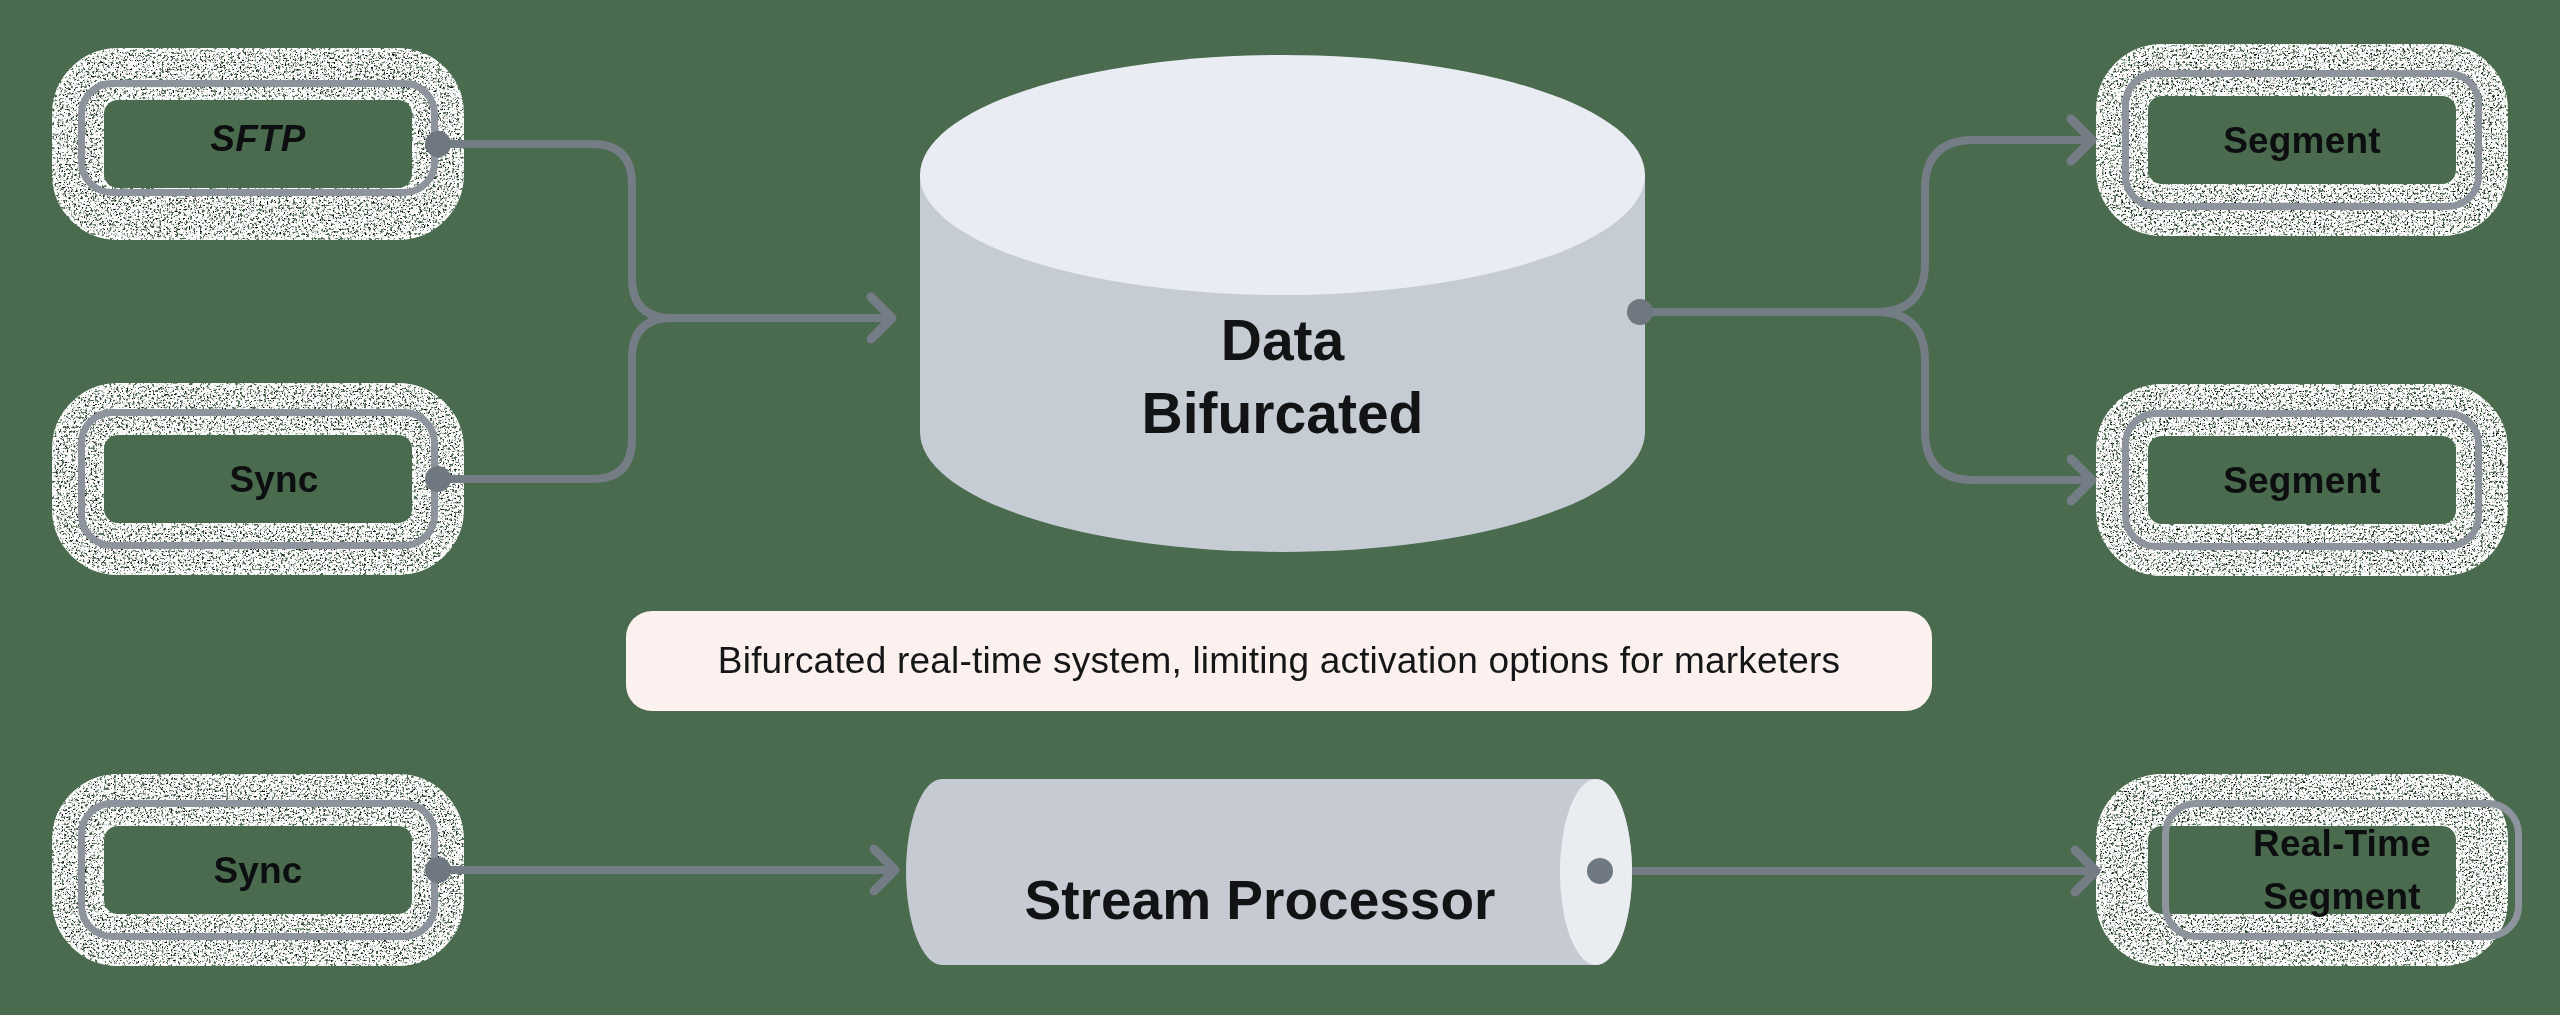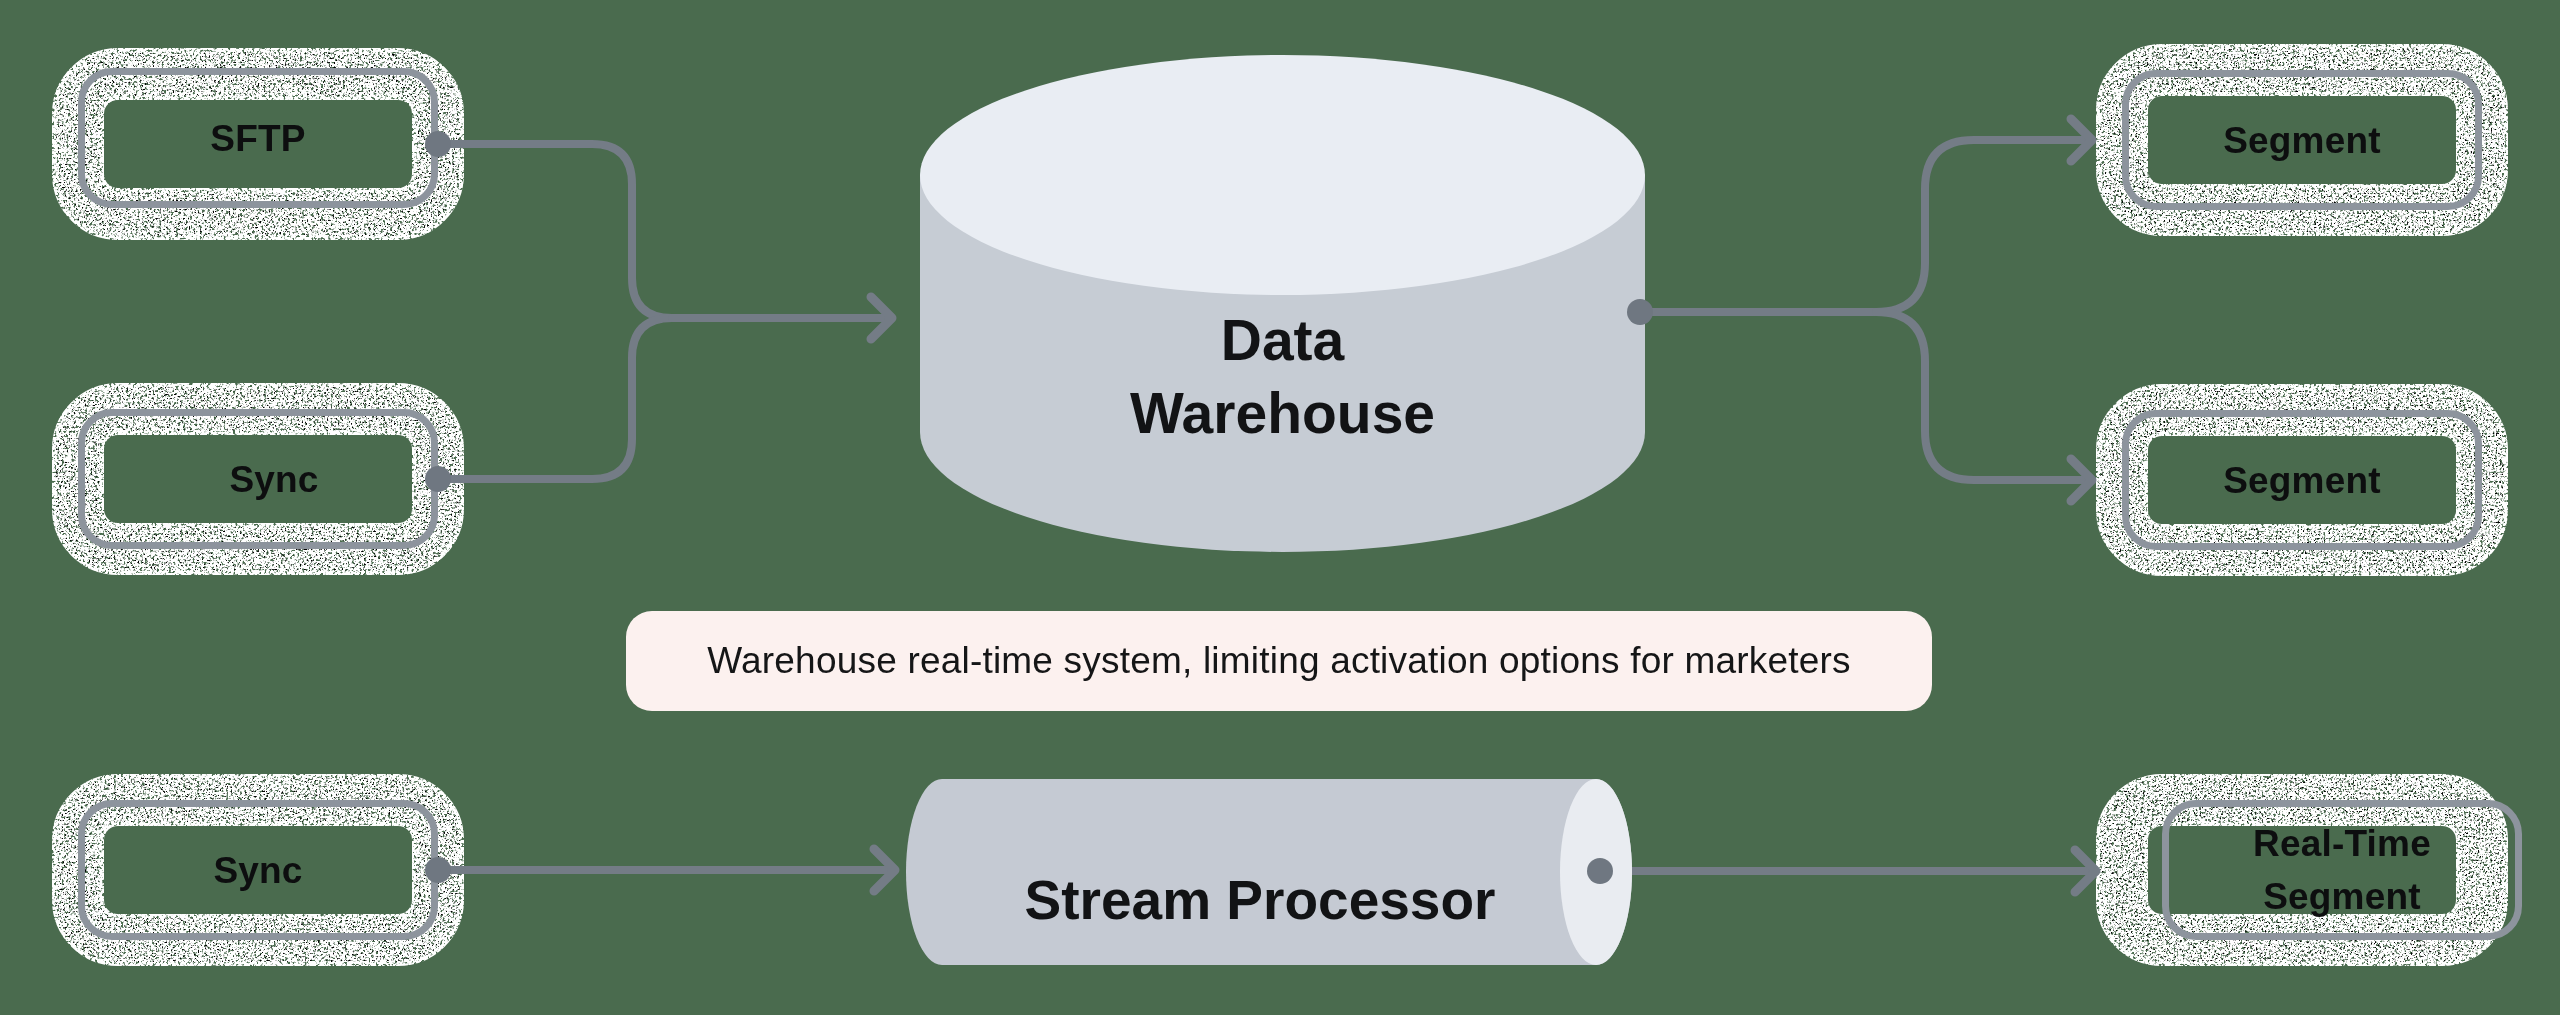--- a/index.html
+++ b/index.html
@@ -129,21 +129,21 @@
       <path d="M 920 175 L 920 432 A 362.5 120 0 0 0 1645 432 L 1645 175 Z" fill="#c6ccd4"></path>
       <ellipse cx="1282.5" cy="175" rx="362.5" ry="120" fill="#e9edf3"></ellipse>
     </g>
 
     <g>
       <path d="M 942 779 L 1596 779 A 36 93 0 0 1 1632 872 A 36 93 0 0 1 1596 965 L 942 965 A 36 93 0 0 1 942 779 Z" fill="#c5cad3"></path>
       <ellipse cx="1596" cy="872" rx="36" ry="93" fill="#e9ecf1"></ellipse>
     </g>
   </svg>
 
-  <div class="node" style="left:78px; top:68px; width:360px; height:140px;">
+  <div class="node" style="left:78px; top:80px; width:360px; height:116px;font-style:italic;">
     <span class="node-label">SFTP</span>
   </div>
   <div class="node" style="left:78px; top:409px; width:360px; height:140px;padding-left:32px;">
     <span class="node-label">Sync</span>
   </div>
   <div class="node" style="left:78px; top:800px; width:360px; height:140px;">
     <span class="node-label">Sync</span>
   </div>
 
   <div class="node" style="left:2122px; top:70px; width:360px; height:140px;">
@@ -151,25 +151,25 @@
   </div>
   <div class="node" style="left:2122px; top:410px; width:360px; height:140px;">
     <span class="node-label">Segment</span>
   </div>
   <div class="node" style="left:2122px; top:800px; width:360px; height:140px;margin-left:40px;">
     <span class="node-label">Real-Time
 Segment</span>
   </div>
 
   <div class="cyl-label" id="warehouse-label">Data
-Warehouse</div>
+Bifurcated</div>
   <div class="cyl-label" id="stream-label">Stream Processor</div>
 
   <div class="banner">
-    <span class="banner-text">Warehouse real-time system, limiting activation options for marketers</span>
+    <span class="banner-text">Bifurcated real-time system, limiting activation options for marketers</span>
   </div>
 
   <svg id="dots" class="layer" width="2560" height="1015" viewBox="0 0 2560 1015">
     <g fill="#6f7781">
       <circle cx="438" cy="144" r="13"></circle>
       <circle cx="438" cy="479" r="13"></circle>
       <circle cx="438" cy="870" r="13"></circle>
       <circle cx="1640" cy="312" r="13"></circle>
       <circle cx="1600" cy="871" r="13"></circle>
     </g>

